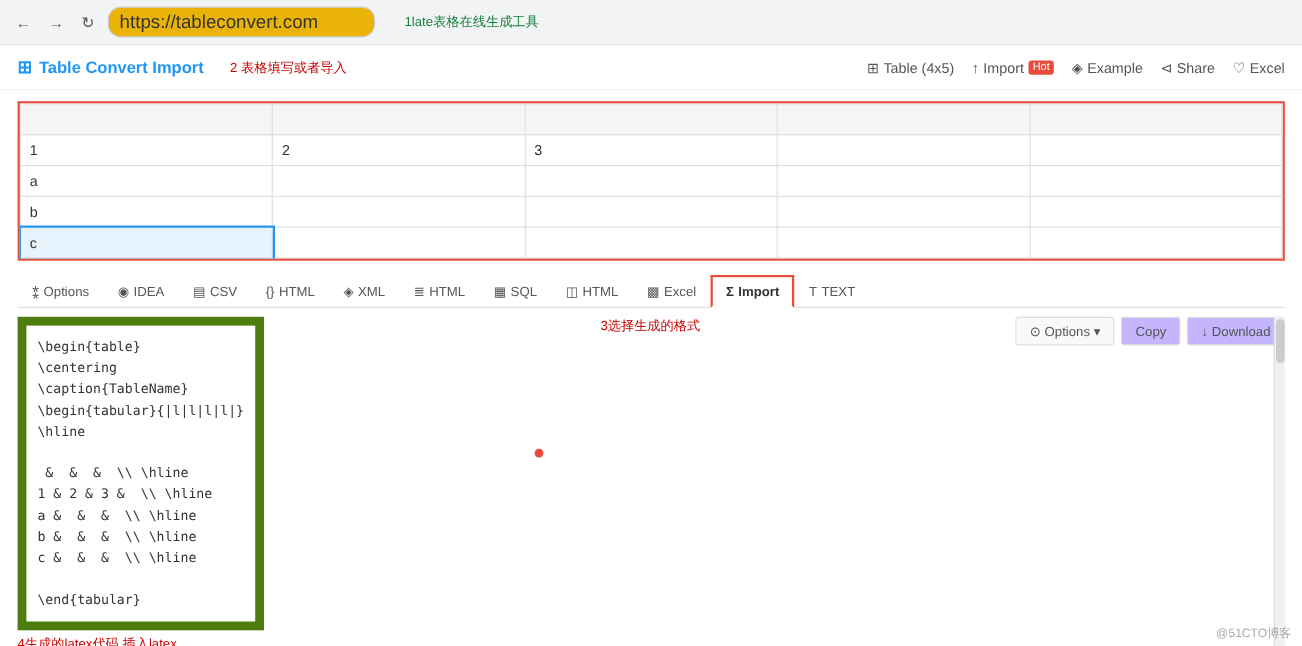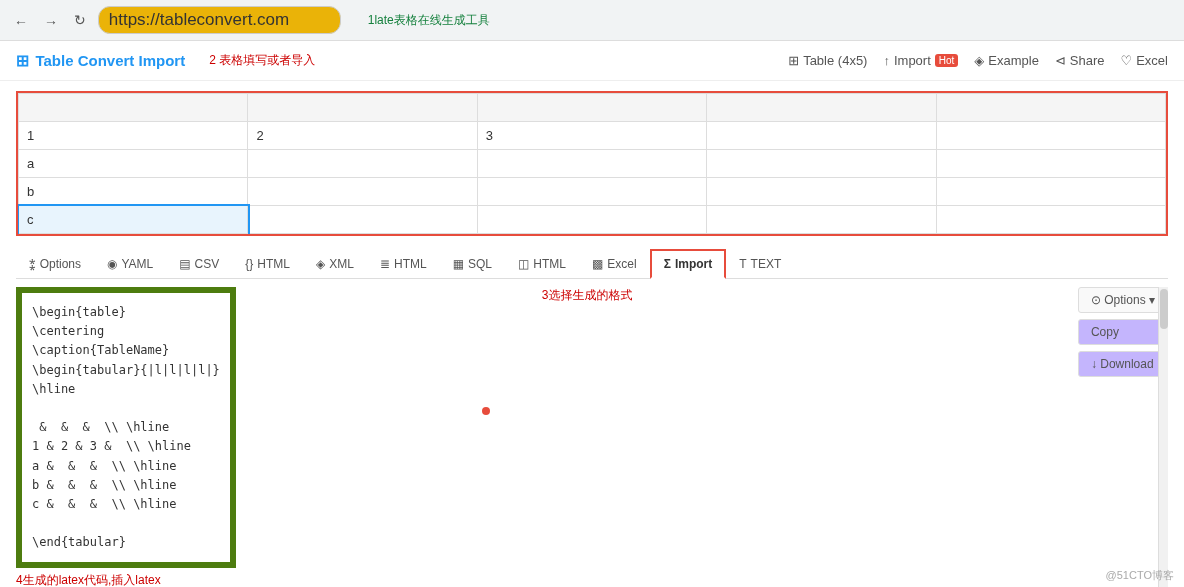--- a/index.html
+++ b/index.html
@@ -149,21 +149,21 @@
 
     
     .output-section {
       display: flex;
       gap: 16px;
       margin-top: 8px;
       position: relative;
     }
     .output-code {
       flex: 0 0 300px;
-      border: 6px solid #4d7c0f;
+      border: 8px solid #4d7c0f;
       background: #fff;
       font-family: monospace;
       font-size: 12px;
       padding: 10px;
       white-space: pre;
       min-height: 200px;
       overflow: auto;
       color: #333;
       line-height: 1.6;
     }
@@ -185,21 +185,20 @@
       position: absolute;
       top: 0;
       left: 290px;
     }
     .output-actions {
       position: absolute;
       top: 0;
       right: 0;
       display: flex;
       gap: 6px;
-      flex-direction: column;
     }
     .action-btn {
       padding: 5px 12px;
       border: 1px solid #ddd;
       background: #c4b5fd;
       border-radius: 3px;
       cursor: pointer;
       font-size: 12px;
       display: flex;
       align-items: center;
@@ -312,21 +311,21 @@
       </table>
   </div>
 
   <div class="format-tabs">
     <div class="format-tab">
       <span>⁑</span>
       <span>Options</span>
     </div>
     <div class="format-tab">
       <span>◉</span>
-      <span>YAML</span>
+      <span>IDEA</span>
     </div>
     <div class="format-tab">
       <span>▤</span>
       <span>CSV</span>
     </div>
     <div class="format-tab">
       <span>{}</span>
       <span>HTML</span>
     </div>
     <div class="format-tab">

